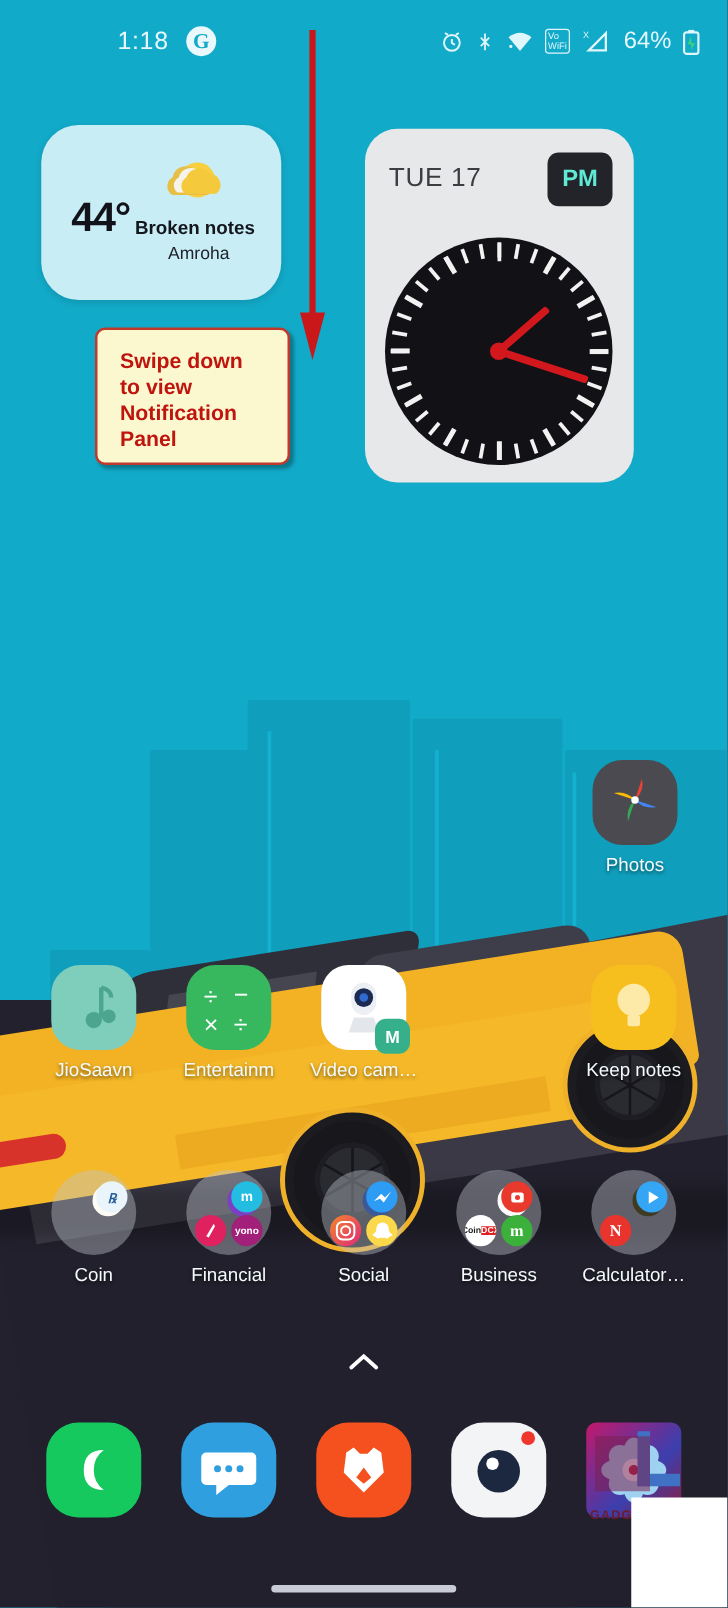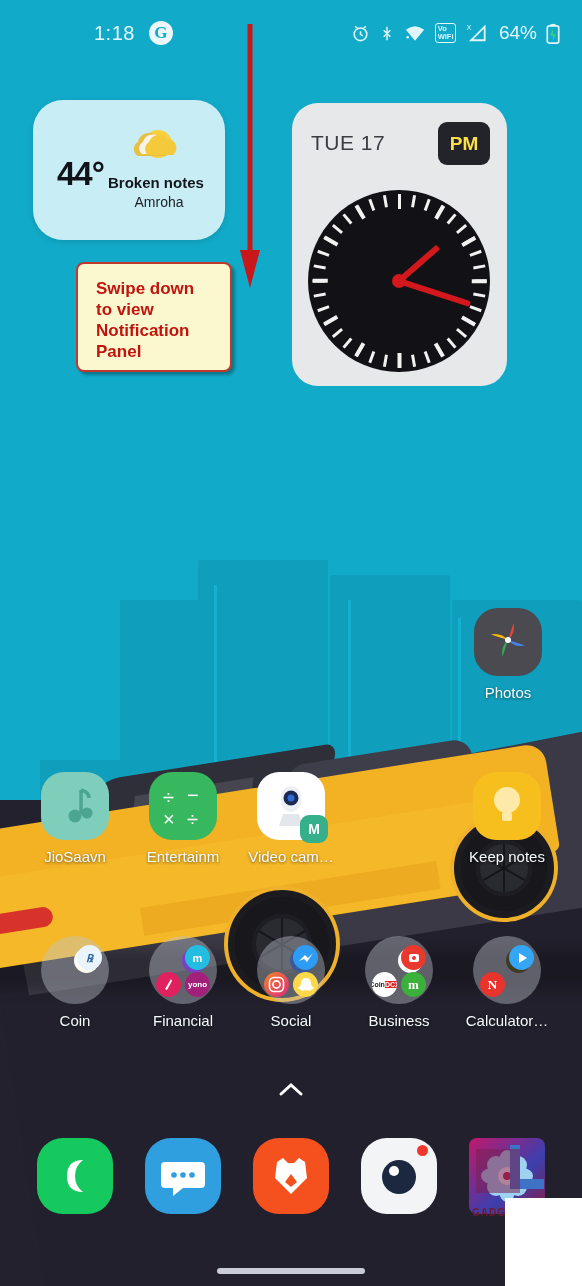--- a/index.html
+++ b/index.html
@@ -101,21 +101,21 @@
     display:flex; align-items:center; justify-content:center;
     font-family:"Liberation Serif", serif;
   }
   .sb-right {
     margin-left:auto; display:flex; align-items:center; gap:9px;
   }
   .sb-right svg { display:block; }
   .sb-batt-text { font-size:19px; color:#e6f8fc; margin-left:2px; }
   .volte-box {
     border:1.8px solid #dff6fb; border-radius:3px;
-    font-size:7.5px; line-height:8px; font-weight:bold;
+    font-size:7.5px; line-height:8px; font-weight:normal;
     padding:1px 1.5px; text-align:left; color:#dff6fb;
   }
 
   
   .weather-widget {
     position:absolute; left:33px; top:100px; width:192px; height:140px;
     background:#c8edf5; border-radius:30px; z-index:25;
     box-shadow:0 2px 6px rgba(0,0,0,.12);
   }
   .w-temp {
@@ -138,21 +138,21 @@
     position:absolute; left:292px; top:103px; width:215px; height:283px;
     background:#e7e8ea; border-radius:26px; z-index:25;
   }
   .cw-date {
     position:absolute; left:19px; top:28px;
     font-size:21px; color:#3b3d42; letter-spacing:.5px;
   }
   .cw-ampm {
     position:absolute; right:17px; top:19px;
     width:52px; height:43px; background:#22242a; border-radius:9px;
-    color:#fde047; font-size:19px; font-weight:bold;
+    color:#5eead4; font-size:19px; font-weight:bold;
     display:flex; align-items:center; justify-content:center;
   }
   .cw-face {
     position:absolute; left:16px; top:87px; width:182px; height:182px;
     border-radius:50%; background:#121216;
   }
   .tick {
     position:absolute; left:50%; top:4px; width:3px; height:12px;
     background:#f2f2f2; transform-origin:50% 87px; margin-left:-1.5px;
   }

